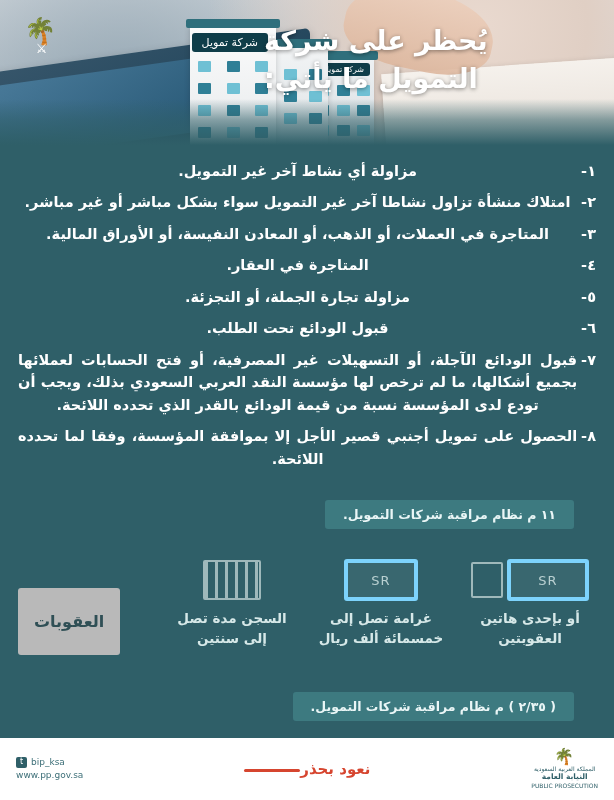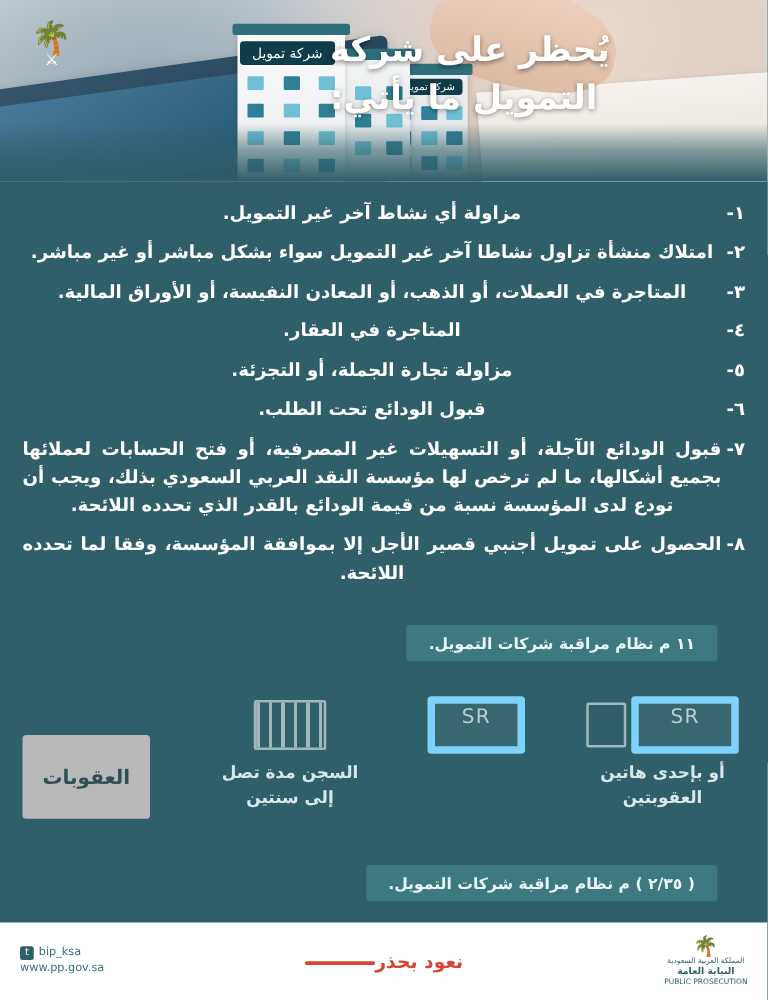--- a/index.html
+++ b/index.html
@@ -151,23 +151,23 @@
     position:absolute;top:552px;right:18px;width:430px;
     display:flex;flex-direction:row;justify-content:space-between;
   }
   .pen{
     width:132px;text-align:center;color:#cfe3e3;
   }
   .pen-ico{
     height:56px;display:flex;align-items:center;justify-content:center;
   }
   .bill{
-    width:66px;height:34px;border:6px solid #7dd3fc;border-radius:3px;
-    display:flex;align-items:flex-start;justify-content:center;
-    font-size:16px;color:#b9d0d1;letter-spacing:1px;
+    width:66px;height:34px;border:4px solid #7dd3fc;border-radius:3px;
+    display:flex;align-items:center;justify-content:center;
+    font-size:13px;color:#b9d0d1;letter-spacing:1px;
     background:rgba(255,255,255,.05);
   }
   .bill.wide{width:74px;}
   .bars{
     width:54px;height:36px;border:2px solid #9fb9bb;border-radius:2px;
     background:
       repeating-linear-gradient(90deg,#9fb9bb 0 3px,transparent 3px 10px);
   }
   .bill-stack{display:flex;align-items:center;gap:4px;}
   .bill-small{
@@ -358,20 +358,21 @@
       </div>
       <div class="pen-txt">أو بإحدى هاتين العقوبتين</div>
     </div>
 
     <div class="pen">
       <div class="pen-ico">
         <div class="bill">
             <span>SR</span>
           </div>
       </div>
+      <div class="pen-txt">غرامة تصل إلى خمسمائة ألف ريال</div>
     </div>
 
     <div class="pen">
       <div class="pen-ico">
         <div class="bars"></div>
       </div>
       <div class="pen-txt">السجن مدة تصل إلى سنتين</div>
     </div>
   </div>
 

